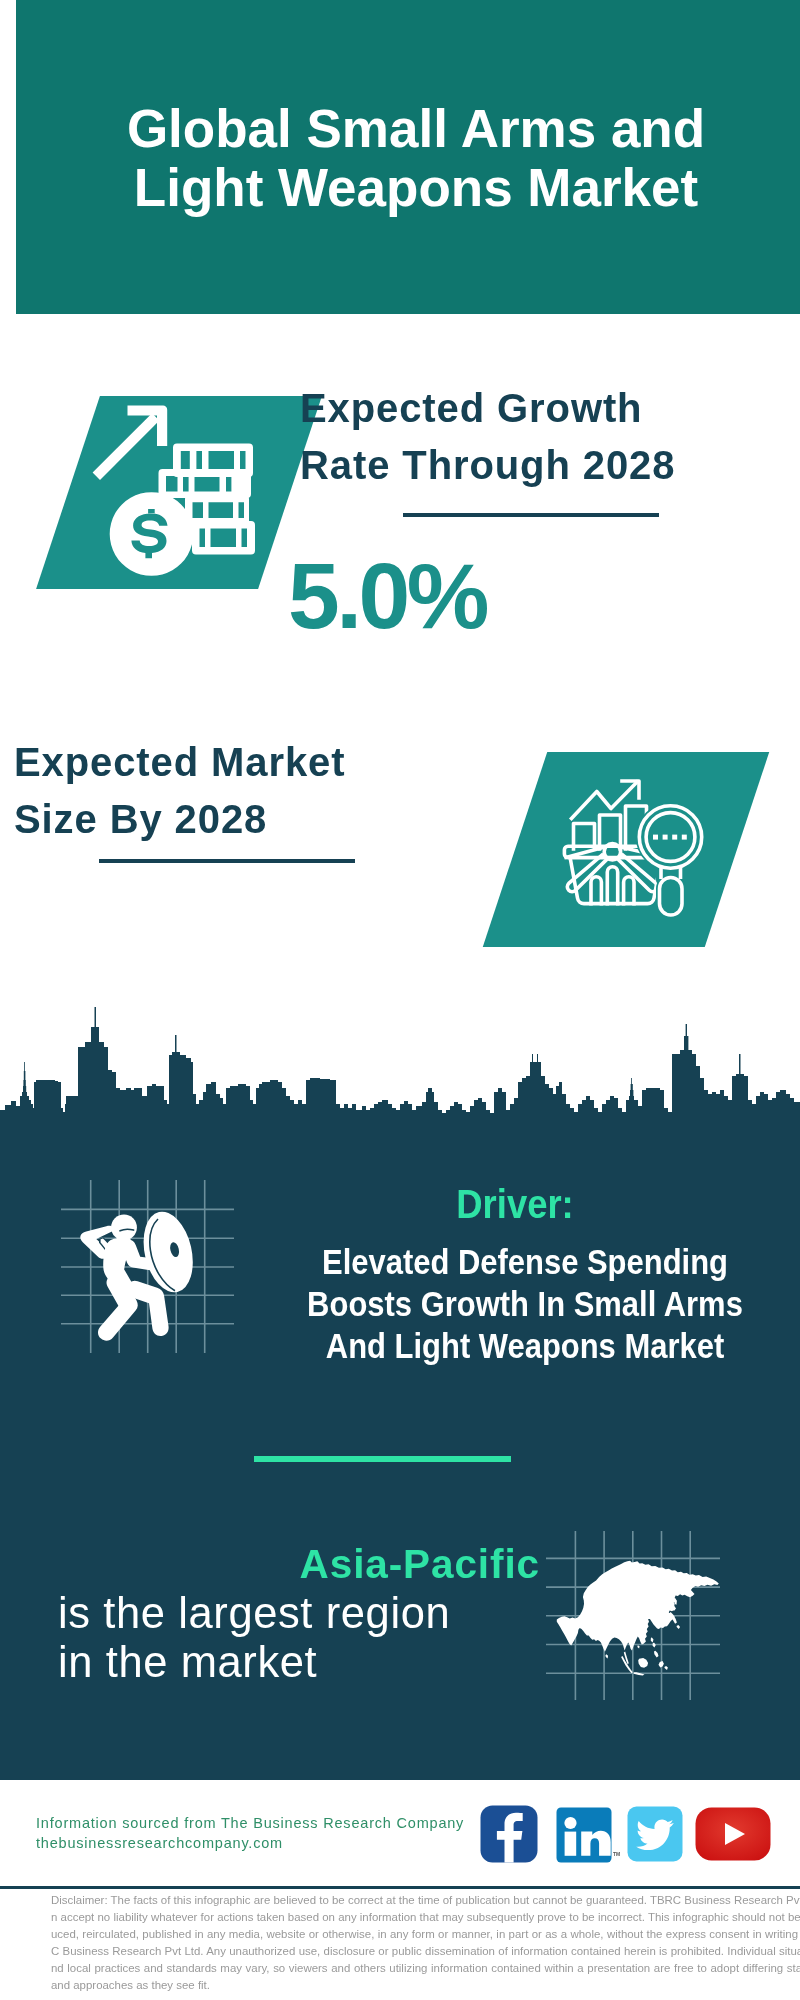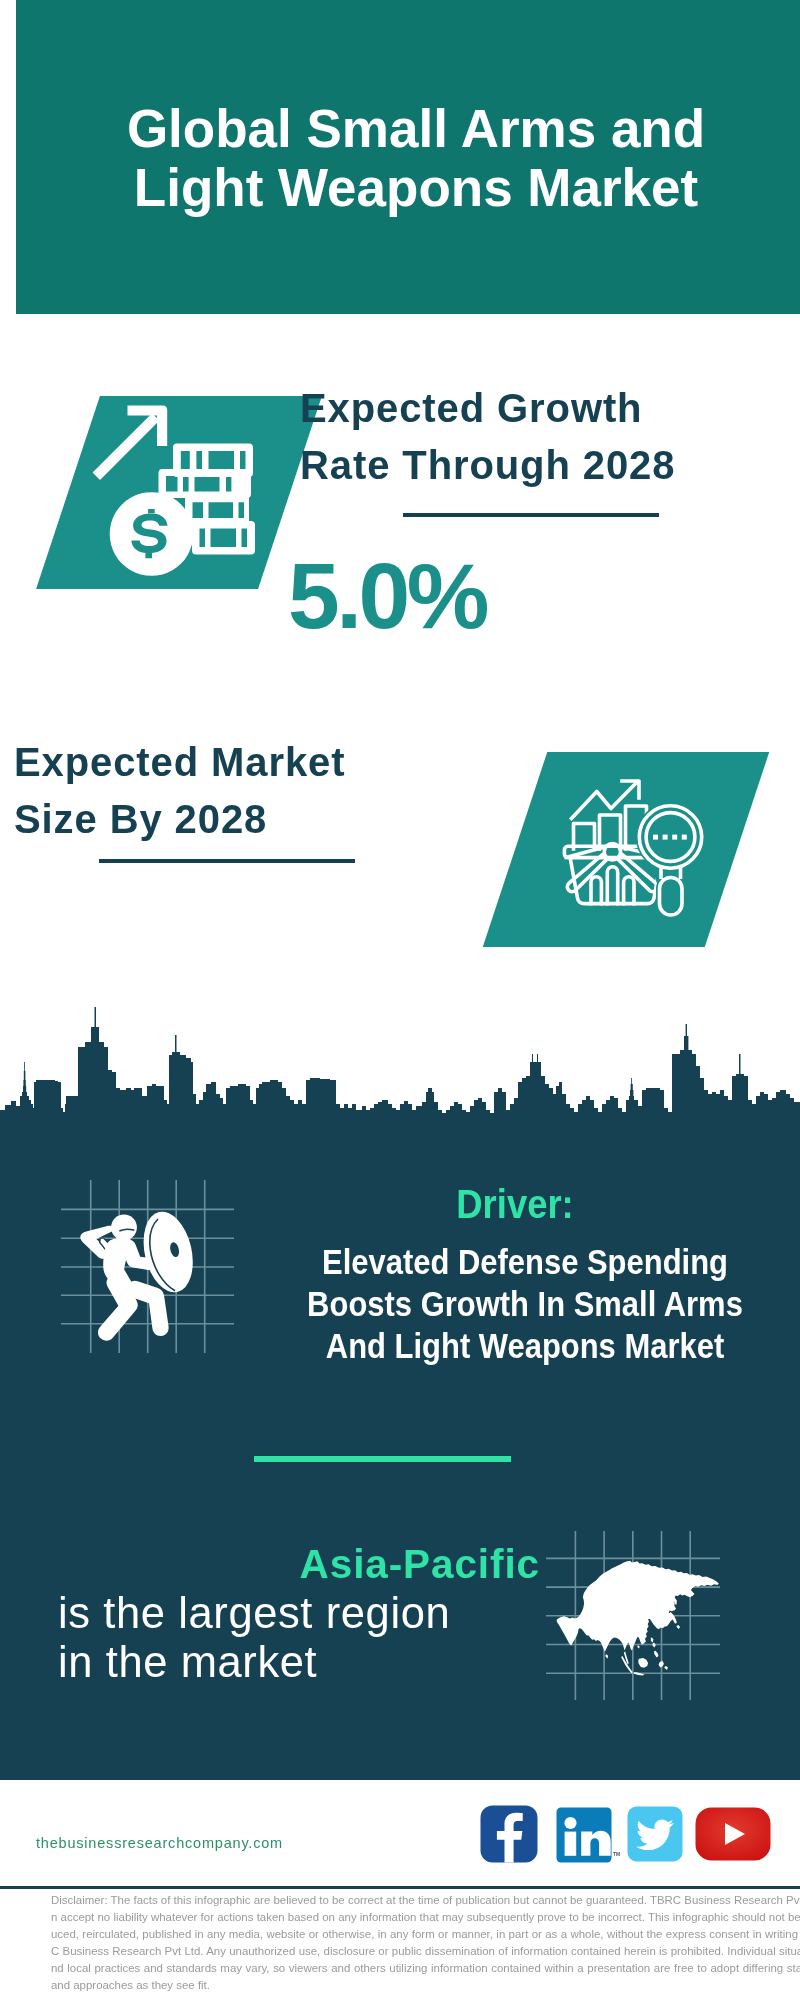--- a/index.html
+++ b/index.html
@@ -242,21 +242,21 @@
     </g>
     <g fill="#ffffff">
       <path d="M596.1 1580.5 L599.1 1577.1 L602.2 1574.2 L605.4 1572.2 L608.5 1570.4 L611.7 1568.6 L614.8 1567.0 L618.0 1565.4 L621.1 1563.9 L624.3 1562.3 L627.4 1561.2 L630.1 1560.7 L631.9 1562.5 L634.6 1562.1 L637.3 1561.2 L639.6 1563.4 L642.3 1563.2 L645.4 1564.8 L648.6 1564.3 L651.7 1566.3 L655.3 1566.1 L658.9 1567.7 L662.5 1567.5 L665.7 1569.3 L668.8 1568.8 L672.0 1570.6 L675.1 1570.2 L677.8 1572.2 L681.0 1571.7 L683.7 1573.3 L686.8 1573.1 L689.5 1574.7 L692.7 1574.2 L695.8 1575.6 L699.0 1575.1 L702.6 1576.9 L706.2 1576.5 L709.8 1578.0 L713.4 1579.4 L716.5 1581.4 L718.8 1583.4 L717.4 1585.0 L714.3 1584.3 L711.1 1585.7 L707.5 1584.8 L704.4 1585.9 L701.2 1585.2 L698.1 1586.8 L695.4 1586.1 L692.7 1587.7 L690.9 1590.0 L692.7 1592.0 L694.5 1594.0 L692.7 1595.8 L690.0 1597.2 L687.3 1596.3 L684.6 1594.7 L682.3 1595.6 L680.1 1594.2 L677.8 1596.0 L675.6 1595.6 L674.7 1597.8 L675.6 1600.5 L673.8 1602.3 L674.7 1605.0 L672.9 1607.3 L673.8 1610.0 L672.0 1611.3 L669.7 1610.4 L668.8 1612.2 L670.6 1614.9 L672.9 1614.5 L674.7 1616.3 L672.9 1619.0 L670.6 1621.2 L668.8 1623.9 L667.0 1626.2 L664.8 1626.6 L663.0 1628.0 L660.7 1627.5 L658.9 1628.9 L657.1 1628.4 L655.3 1626.6 L653.5 1624.4 L651.7 1621.7 L649.9 1619.0 L648.1 1619.0 L649.0 1621.7 L647.7 1623.9 L648.6 1626.6 L646.8 1628.9 L647.7 1631.6 L645.9 1633.8 L646.8 1636.5 L645.0 1638.8 L645.9 1641.5 L643.6 1643.7 L641.8 1644.6 L640.5 1641.9 L639.1 1638.3 L637.8 1636.5 L636.4 1639.2 L635.1 1642.4 L633.7 1645.5 L632.8 1648.2 L631.9 1650.5 L630.6 1648.7 L629.7 1645.5 L628.3 1642.4 L627.0 1644.6 L625.6 1647.8 L624.7 1650.5 L623.8 1647.8 L622.9 1644.6 L621.1 1641.5 L618.9 1639.2 L616.6 1637.9 L614.4 1637.4 L612.1 1638.8 L609.9 1641.5 L608.1 1645.1 L606.3 1648.7 L604.9 1651.8 L603.6 1649.1 L602.2 1645.5 L600.9 1642.4 L599.5 1641.0 L597.7 1640.1 L595.9 1641.0 L594.1 1639.2 L592.3 1639.7 L590.5 1637.9 L588.7 1635.6 L586.9 1635.6 L585.1 1633.4 L583.3 1631.1 L581.5 1628.9 L579.7 1628.0 L578.4 1629.8 L577.9 1632.9 L576.6 1636.1 L574.8 1639.2 L573.0 1642.4 L571.2 1645.5 L569.4 1643.7 L567.6 1640.6 L565.8 1637.0 L564.0 1633.8 L562.2 1630.7 L560.4 1627.5 L558.6 1624.4 L556.8 1621.7 L556.8 1619.4 L559.0 1618.1 L561.7 1616.7 L564.4 1616.3 L567.1 1617.2 L569.8 1618.5 L572.5 1617.6 L575.2 1618.5 L577.9 1617.2 L580.2 1614.5 L582.0 1611.3 L583.3 1607.7 L584.0 1604.1 L583.8 1600.5 L582.9 1596.9 L583.8 1593.3 L585.6 1590.2 L587.8 1587.0 L590.1 1584.8 L592.8 1582.8ZM625.2 1651.6 L626.5 1656.1 L627.9 1660.6 L628.8 1663.3 L627.6 1664.2 L626.1 1660.6 L624.7 1655.7 L623.8 1652.5ZM622.5 1656.1 L625.2 1661.1 L628.3 1666.0 L631.0 1670.1 L632.8 1672.3 L631.5 1673.2 L628.8 1670.1 L625.6 1665.6 L622.9 1660.6 L621.1 1657.0ZM633.7 1673.7 L638.7 1675.0 L642.7 1675.5 L644.5 1674.6 L640.5 1673.2 L636.4 1672.3 L633.7 1672.3ZM639.1 1658.8 L643.2 1657.9 L646.3 1659.7 L648.1 1662.9 L647.2 1666.0 L644.1 1667.8 L640.9 1666.9 L638.7 1663.8 L638.2 1660.6ZM654.0 1642.6 L655.8 1644.9 L654.4 1647.6 L652.6 1645.8 L652.6 1643.5ZM655.3 1650.7 L657.6 1653.0 L658.5 1656.1 L656.7 1657.5 L654.4 1654.3 L654.0 1651.6ZM659.8 1662.0 L662.5 1661.1 L663.9 1663.8 L662.5 1666.5 L660.3 1667.4 L658.5 1664.7ZM666.1 1666.0 L667.9 1667.4 L667.0 1670.1 L664.8 1668.3 L664.3 1666.9ZM670.6 1612.0 L673.3 1614.7 L675.6 1618.8 L676.9 1622.4 L675.1 1623.7 L672.9 1620.1 L670.6 1616.5 L669.3 1613.4ZM678.3 1625.1 L680.1 1626.9 L678.7 1629.1 L676.9 1627.3 L676.5 1626.0ZM671.5 1606.6 L674.2 1605.7 L676.0 1608.4 L674.2 1610.7 L672.0 1609.8 L670.6 1608.0ZM675.1 1598.1 L676.9 1600.8 L676.5 1604.8 L674.7 1603.9 L673.8 1600.3ZM651.7 1637.2 L653.5 1639.5 L652.6 1642.6 L650.8 1640.8 L650.8 1638.6ZM606.3 1654.3 L608.1 1655.7 L607.6 1658.4 L605.8 1657.0 L605.4 1655.2ZM637.8 1645.3 L639.6 1646.2 L639.1 1648.5 L637.3 1647.1Z"></path>
     </g>
   </svg>
 
   <div class="region-hi" style="left:60px;top:1544px;width:480px;">Asia-Pacific</div>
   <div class="region-sub" style="left:58px;top:1589px;width:480px;">is the largest region
 in the market</div>
 
-  <div class="src"><br><span>thebusinessresearchcompany.com</span></div>
+  <div class="src"><span>Information sourced from The Business Research Company</span><br><span>thebusinessresearchcompany.com</span></div>
 
   <div>
     <svg class="social" width="58" height="58" viewBox="0 0 58 58" style="left:480px;top:1805px;">
       <rect x="0.5" y="0.5" width="57" height="57" rx="12" fill="#1b4f95"></rect>
       <path d="M33.6 57.5 V34.8 h7.6 l1.2 -8.9 h-8.8 v-5.6 c0 -2.6 0.7 -4.3 4.4 -4.3 h4.7 V8.0
                c-0.8 -0.1 -3.6 -0.35 -6.8 -0.35 c-6.8 0 -11.4 4.1 -11.4 11.7 v6.55 h-7.6 v8.9 h7.6 V57.5 Z" fill="#ffffff"></path>
     </svg>
     <svg class="social" width="56" height="56" viewBox="0 0 56 56" style="left:556px;top:1807px;">
       <rect x="0.5" y="0.5" width="55" height="55" rx="4.5" fill="#0a7cba"></rect>
       <circle cx="14.5" cy="16.0" r="6.1" fill="#ffffff"></circle>

